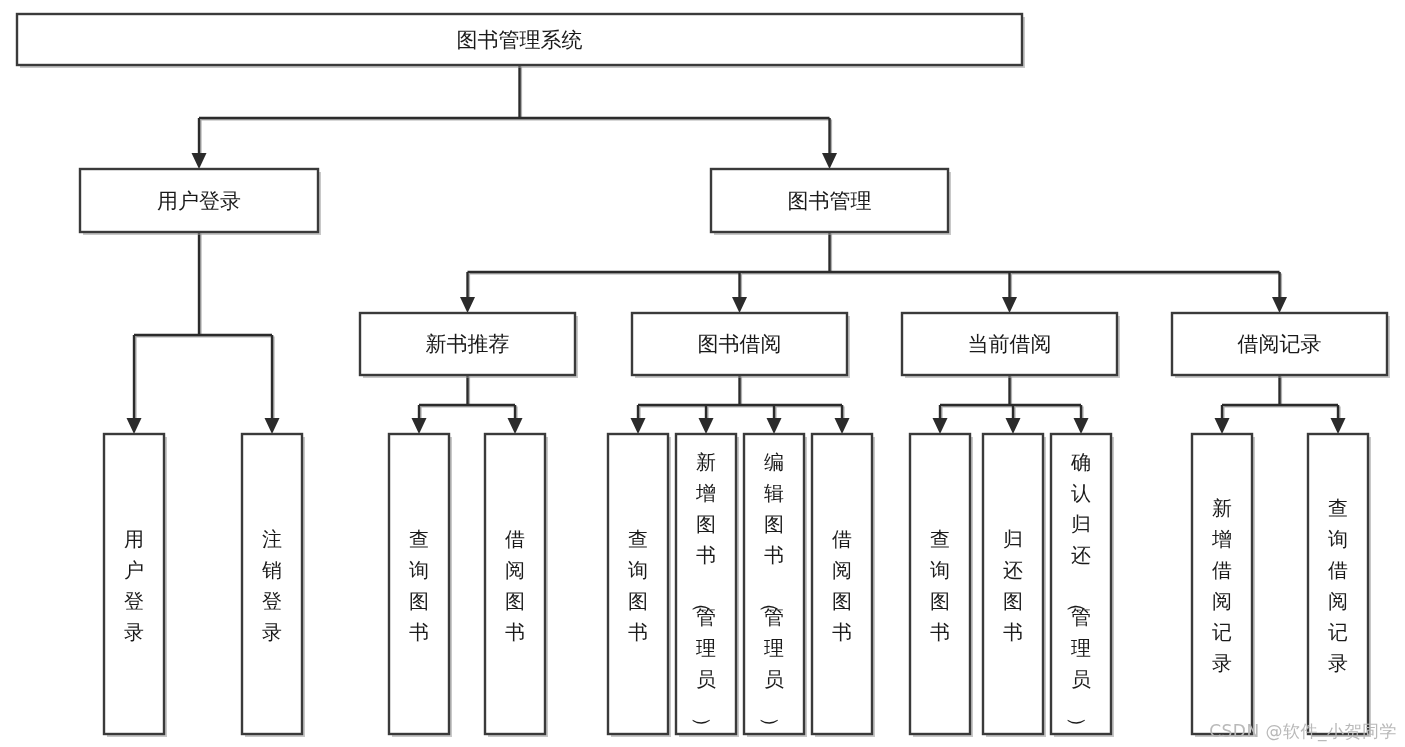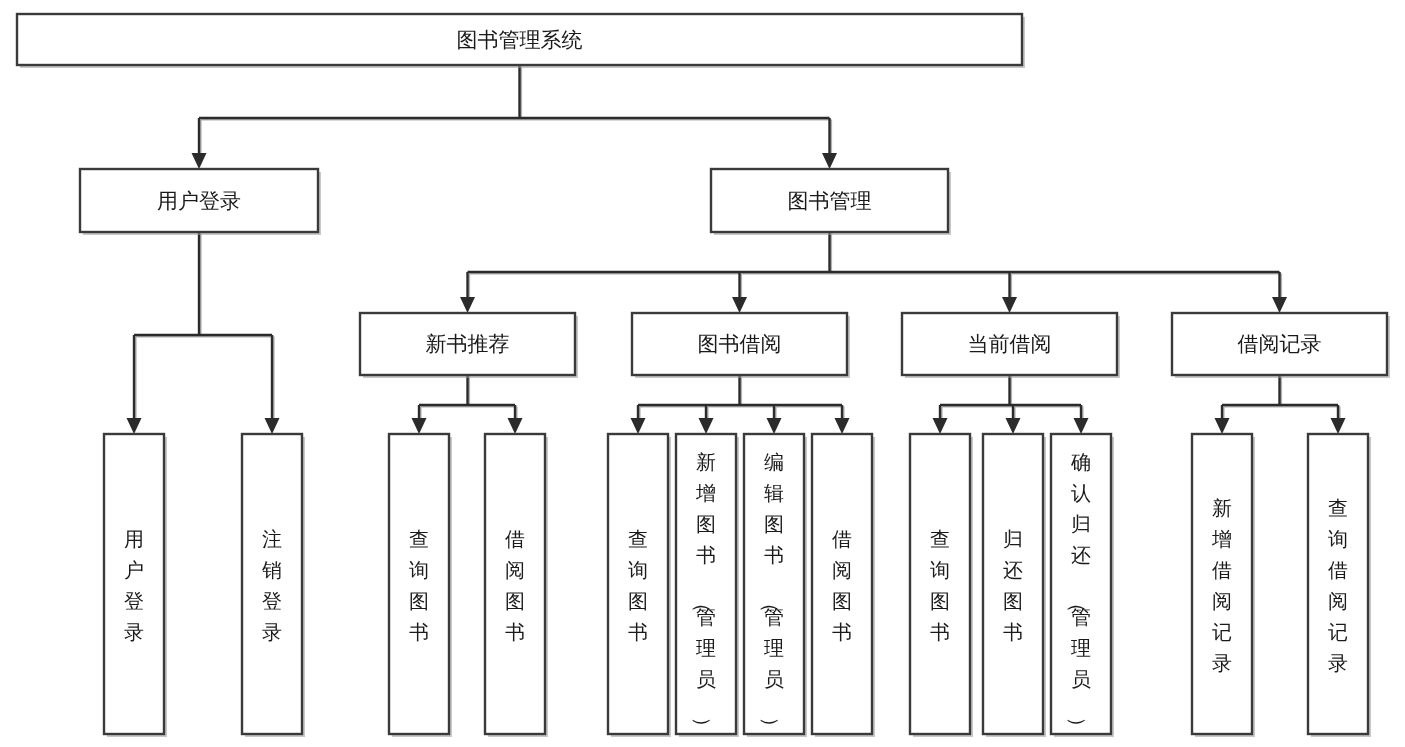--- a/index.html
+++ b/index.html
@@ -265,14 +265,15 @@
           <text class="node-label-vertical" x="1222" y="515.18"><tspan x="1222" dy="0">新</tspan><tspan x="1222" dy="31">增</tspan><tspan x="1222" dy="31">借</tspan><tspan x="1222" dy="31">阅</tspan><tspan x="1222" dy="31">记</tspan><tspan x="1222" dy="31">录</tspan></text>
         </g>
         <g>
           <rect x="1311" y="437" width="60" height="300" class="node-box-shadow"></rect>
           <rect x="1308" y="434" width="60" height="300" class="node-box"></rect>
           <text class="node-label-vertical" x="1338" y="515.18"><tspan x="1338" dy="0">查</tspan><tspan x="1338" dy="31">询</tspan><tspan x="1338" dy="31">借</tspan><tspan x="1338" dy="31">阅</tspan><tspan x="1338" dy="31">记</tspan><tspan x="1338" dy="31">录</tspan></text>
         </g>
       </g>
     </svg>
 
+  <div class="watermark-text">CSDN @软件_小贺同学</div>
 
 </div>
 
 </body></html>

